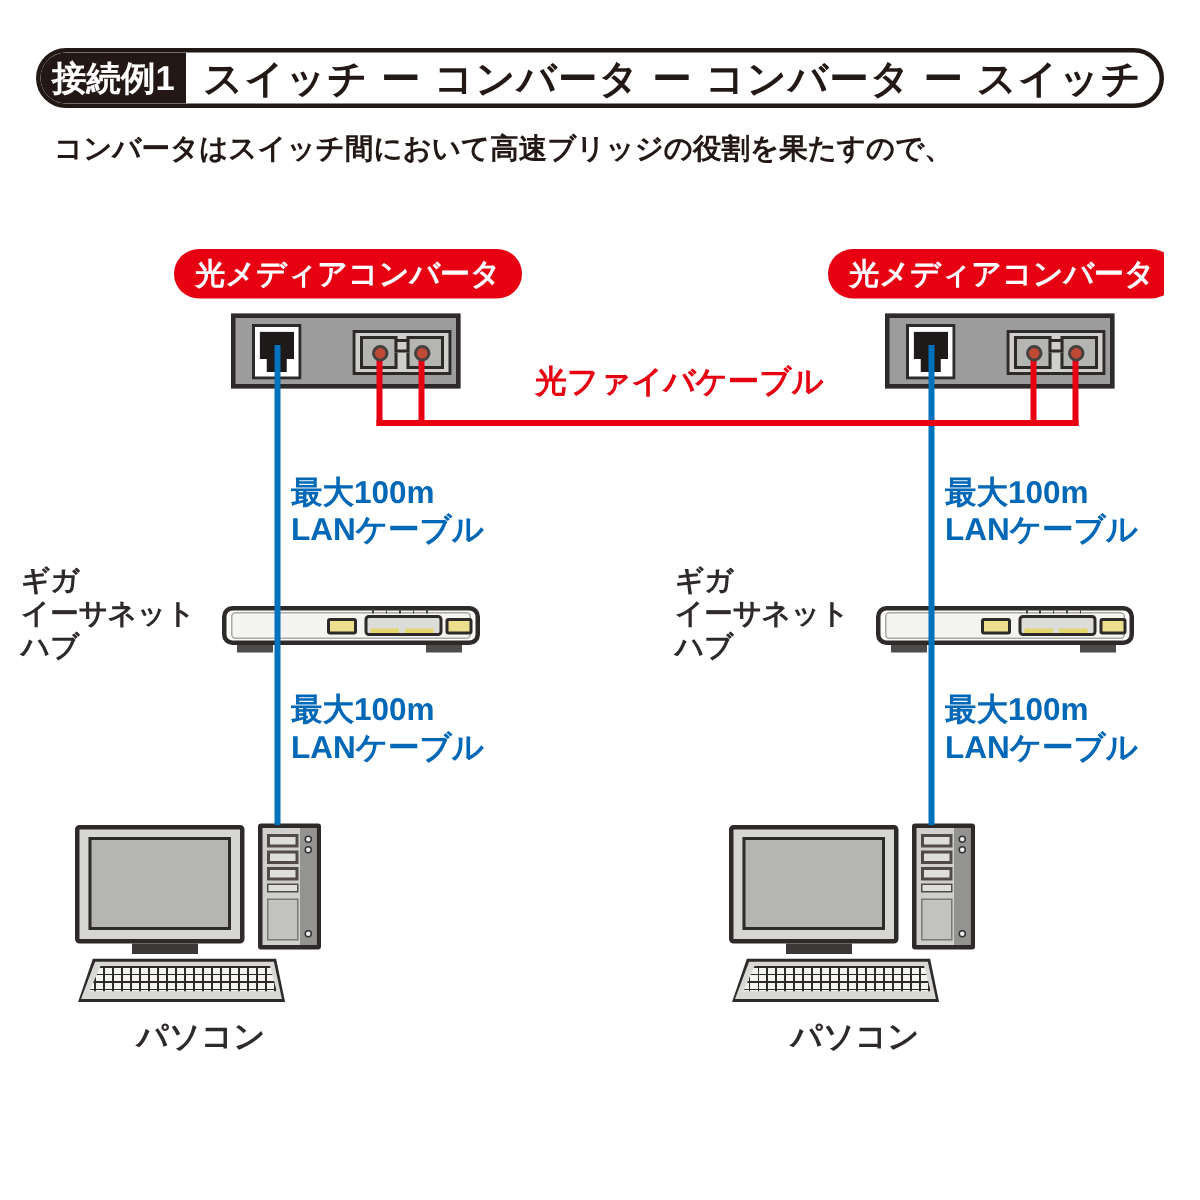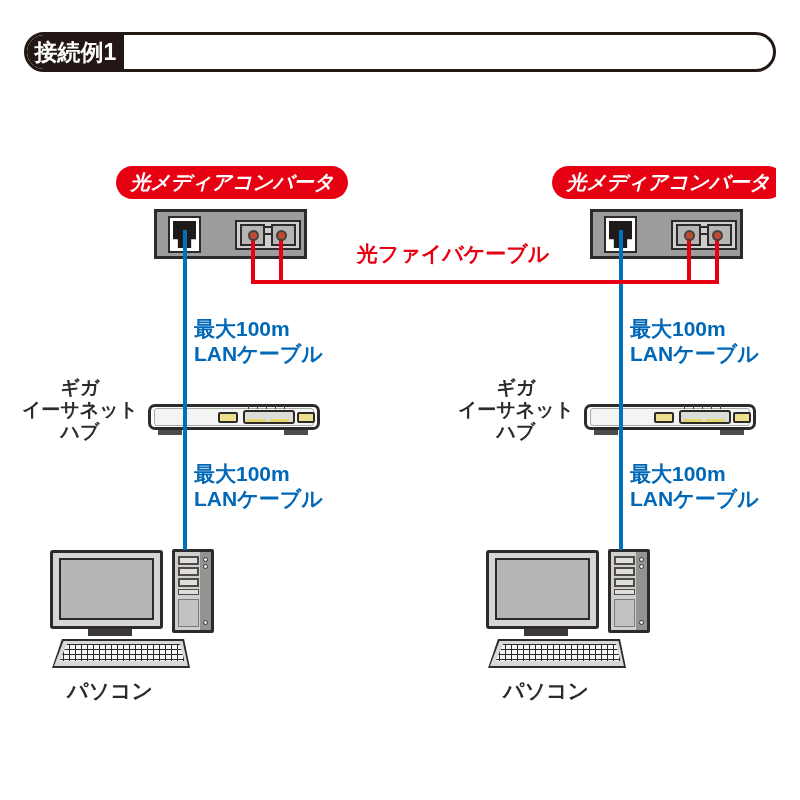--- a/index.html
+++ b/index.html
@@ -28,21 +28,21 @@
        font-size:26px;color:var(--dark);letter-spacing:1px;white-space:nowrap;}
 
   .desc{position:absolute;left:36px;top:86px;font-size:19px;color:var(--dark);line-height:1.45;}
 
   
   .col{position:absolute;inset:0;}
   .col--right{transform:translateX(436px);}
 
   .conv-pill{position:absolute;left:116px;top:166px;width:232px;height:33px;
        background:var(--red);border-radius:17px;color:#fff;font-size:20px;
-       display:flex;align-items:center;justify-content:center;white-space:nowrap;z-index:6;font-style:italic;}
+       display:flex;align-items:center;justify-content:center;white-space:nowrap;z-index:6;}
 
   .conv{position:absolute;left:154px;top:209px;width:153px;height:50px;
        background:#9c9c9c;border:3px solid #2e2a29;z-index:2;}
   .rj45{position:absolute;left:168px;top:216px;width:33px;height:37px;
        background:#fff;border:2px solid #2e2a29;z-index:3;}
   .rj45-in{position:absolute;left:173px;top:221px;width:23px;height:27px;background:#1d1a19;z-index:3;
        clip-path:polygon(0 0,100% 0,100% 68%,79% 68%,79% 100%,21% 100%,21% 68%,0 68%);}
   .opt{position:absolute;left:235px;top:220px;width:66px;height:30px;
        background:#cfcfcd;border:2px solid #2e2a29;z-index:3;}
   .opt-sq{position:absolute;top:224px;width:25px;height:22px;background:#b5b5b3;
@@ -56,21 +56,21 @@
 
   .cable{position:absolute;z-index:4;}
   .cable--blue{left:183px;top:230px;width:4px;height:320px;background:var(--cable_blue);}
   .cable--red-a{left:251px;top:235px;width:4px;height:49px;background:var(--red);}
   .cable--red-b{left:279px;top:235px;width:4px;height:49px;background:var(--red);}
 
   .lan-label{position:absolute;left:194px;width:170px;font-size:21px;
        color:var(--lan_text_blue);line-height:25px;z-index:6;white-space:nowrap;}
   .lan-label--upper{top:316px;} .lan-label--lower{top:461px;}
 
-  .hub-label{position:absolute;left:14px;top:377px;width:132px;text-align:center;
+  .hub-label{position:absolute;left:14px;top:377px;width:132px;text-align:left;
        font-size:19px;color:#2e2a29;line-height:22px;z-index:6;}
 
   .hub{position:absolute;left:148px;top:404px;width:172px;height:26px;
        background:#fbfbf9;border:3px solid #2e2a29;border-radius:7px;z-index:2;}
   .hub-face{position:absolute;left:154px;top:408px;width:160px;height:18px;
        border:1px solid #a9a9a7;border-radius:3px;background:#f4f4f2;z-index:2;}
   .hub-port-s{position:absolute;left:218px;top:412px;width:20px;height:11px;
        background:#ece08e;border:2px solid #2e2a29;border-radius:2px;z-index:3;}
   .hub-panel{position:absolute;left:243px;top:410px;width:52px;height:14px;
        background:#dcdcd8;border:2px solid #2e2a29;border-radius:3px;z-index:3;}
@@ -108,41 +108,43 @@
   .kbd > div{position:absolute;inset:0;}
   .kbd-outline{background:#2e2a29;
        clip-path:polygon(11.3% 10%,92.7% 10%,96.7% 82.5%,4.7% 82.5%);}
   .kbd-body{background:#d8d8d6;
        clip-path:polygon(12.3% 15%,91.7% 15%,95.3% 77.5%,6% 77.5%);}
   .kbd-keys{clip-path:polygon(14.7% 22.5%,90% 22.5%,93% 65%,9.7% 65%);
        background:
          repeating-linear-gradient(0deg,#2e2a29 0 1px,transparent 1px 5px),
          repeating-linear-gradient(90deg,#2e2a29 0 1px,#f4f4f2 1px 6px);}
 
-  .pc-label{position:absolute;left:40px;top:677px;width:140px;text-align:center;
+  .pc-label{position:absolute;left:64px;top:677px;width:140px;text-align:center;
        font-size:21px;color:#2e2a29;z-index:6;}
 
   
   .fiber-line{position:absolute;left:251px;top:280px;width:468px;height:4px;background:var(--red);z-index:4;}
   .fiber-label{position:absolute;left:453px;top:240px;transform:translateX(-50%);
        font-size:21px;color:var(--red);white-space:nowrap;z-index:6;}
   .fiber-max{position:absolute;left:455px;top:289px;transform:translateX(-50%);
        font-size:23px;color:var(--red);white-space:nowrap;z-index:6;}
   .note{position:absolute;left:36px;top:751px;font-size:21px;color:var(--note_blue);white-space:nowrap;z-index:6;}
 </style>
 </head>
 <body>
 
 <div class="canvas">
 
   <div class="hdr">
     <div class="hdr-badge">接続例1</div>
+    <div class="hdr-title">スイッチ ー コンバータ ー コンバータ ー スイッチ</div>
   </div>
 
   <div class="desc">
+    <div>コンバータはスイッチ間において高速ブリッジの役割を果たすので、</div>
   </div>
 
   <div class="col">
     <div class="conv-pill">光メディアコンバータ</div>
     <div class="conv"></div>
     <div class="rj45"></div>
     <div class="rj45-in"></div>
     <div class="opt"></div>
     <div class="opt-sq opt-sq--a"></div>
     <div class="opt-sq opt-sq--b"></div>

